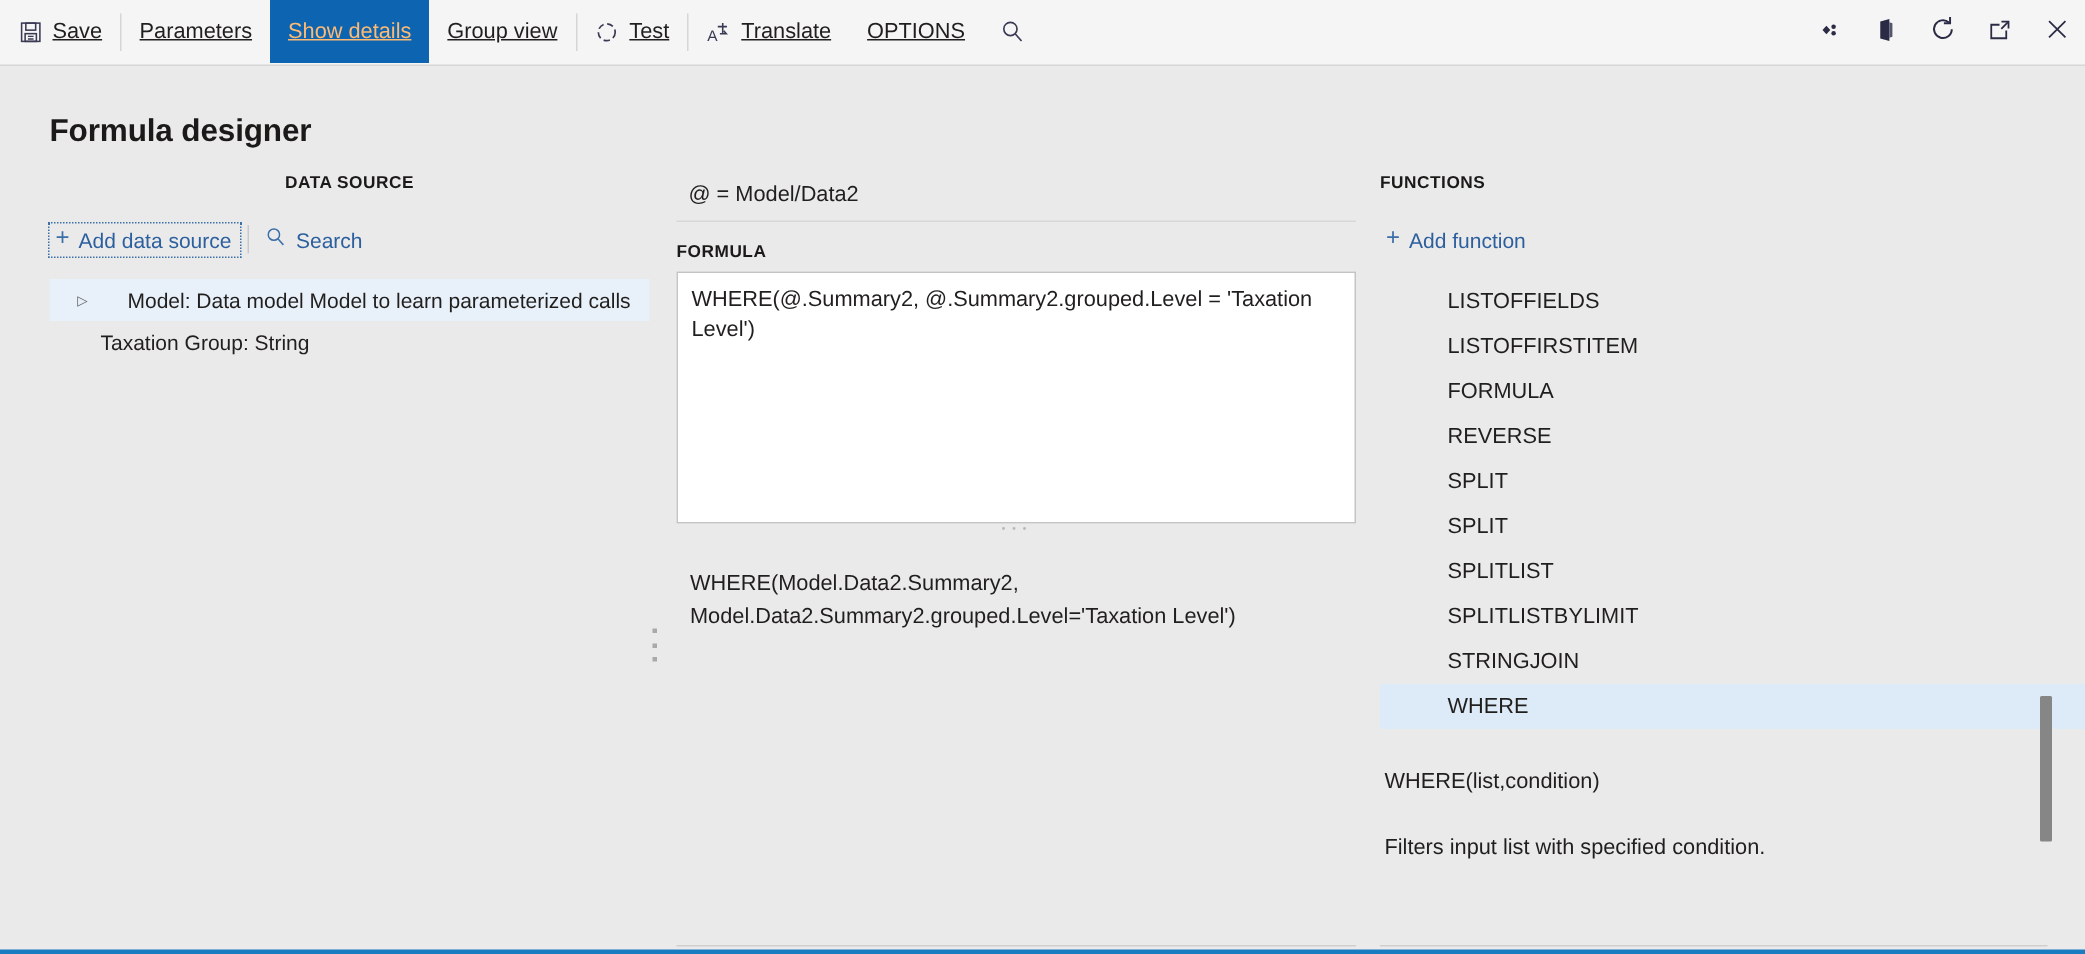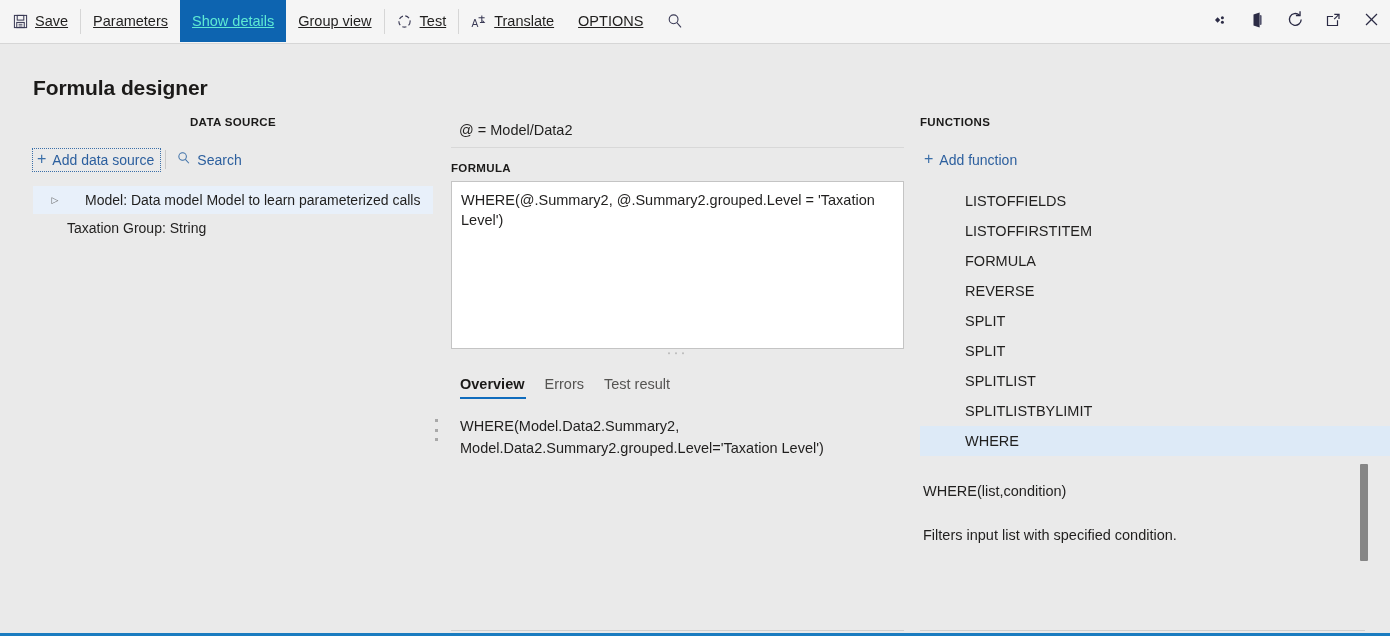--- a/index.html
+++ b/index.html
@@ -46,21 +46,21 @@
     white-space: nowrap;
     user-select: none;
     background: transparent;
     border: none;
     font-family: "Liberation Sans", sans-serif;
     height: 42px;
     text-decoration: underline;
   }
   .cmd-btn.selected {
     background: #0d64b0;
-    color: #5eead4;
+    color: #fdba74;
     text-align: right;
   }
   .cmd-sep {
     width: 1px;
     background: #d6d6d6;
     margin: 9px 0;
     flex: 0 0 1px;
   }
   .cmd-icon {
     display: inline-flex;
@@ -511,31 +511,20 @@
     <div class="center-pane">
 
       <div class="at-row">@ = Model/Data2</div>
 
       <div class="section-label formula-label">FORMULA</div>
 
       <div class="formula-box" contenteditable="true" spellcheck="false" style="">WHERE(@.Summary2, @.Summary2.grouped.Level = 'Taxation Level')</div>
 
       <div class="grip-dots">‧‧‧</div>
 
-      <div class="tabs">
-        <div class="tab active">
-          <span>Overview</span>
-        </div>
-        <div class="tab">
-          <span>Errors</span>
-        </div>
-        <div class="tab">
-          <span>Test result</span>
-        </div>
-      </div>
 
       <div class="overview-text">WHERE(Model.Data2.Summary2,
 Model.Data2.Summary2.grouped.Level='Taxation Level')</div>
     </div>
 
     <div class="right-pane">
       <div class="section-label">FUNCTIONS</div>
 
       <div class="fn-toolbar">
         <div class="linkbtn">
@@ -562,20 +551,23 @@
         </div>
         <div class="fn-item">
           <span>SPLIT</span>
         </div>
         <div class="fn-item">
           <span>SPLITLIST</span>
         </div>
         <div class="fn-item">
           <span>SPLITLISTBYLIMIT</span>
         </div>
+        <div class="fn-item">
+          <span>STRINGJOIN</span>
+        </div>
         <div class="fn-item selected">
           <span>WHERE</span>
         </div>
 
         <div class="fn-scrollbar"></div>
       </div>
 
       <div class="fn-signature">WHERE(list,condition)</div>
 
       <div class="fn-desc">Filters input list with specified condition.</div>

